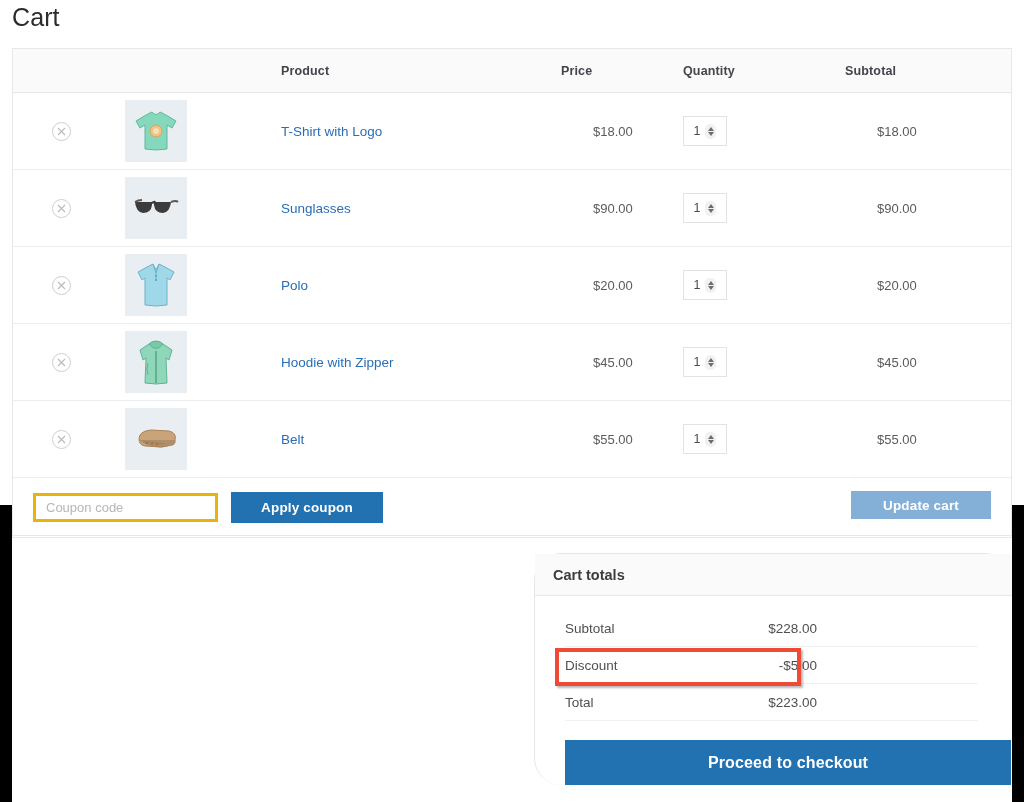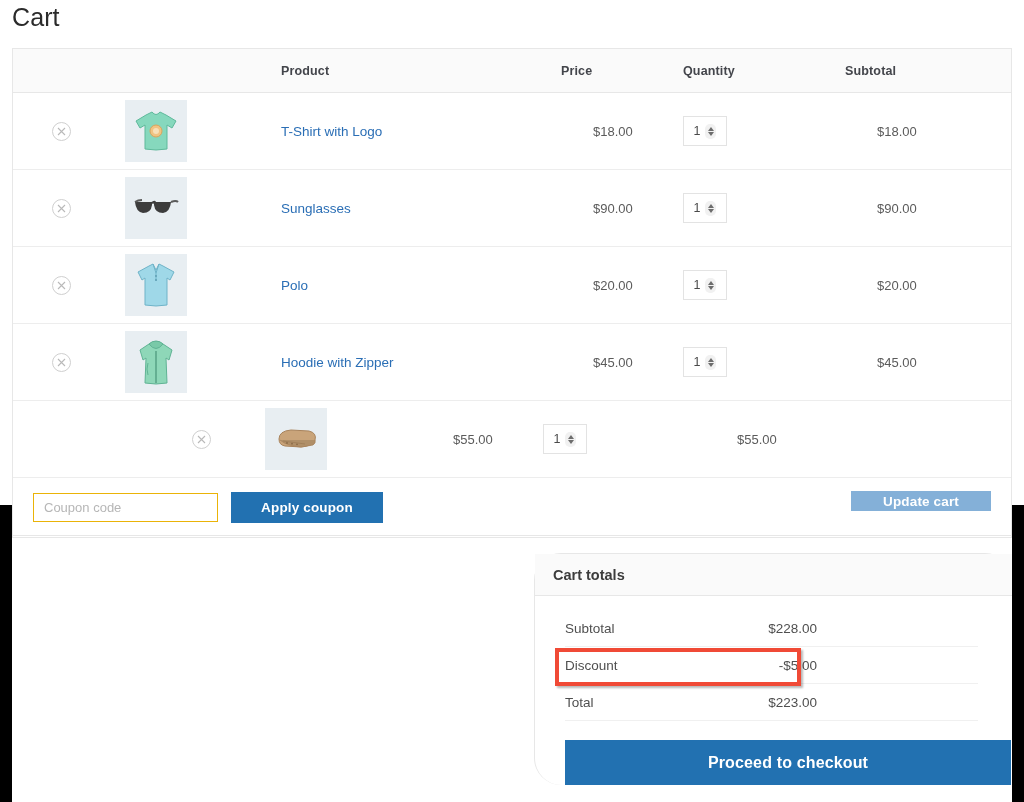--- a/index.html
+++ b/index.html
@@ -152,21 +152,21 @@
     height: 60px;
     display: flex;
     align-items: center;
     padding: 0 20px;
     border-bottom: 1px solid #e7e7e7;
     position: relative;
   }
   .coupon-input {
     width: 185px;
     height: 29px;
-    border: 1px solid #eab308;
+    border: 3px solid #eab308;
     background: #fff;
     font-size: 13px;
     color: #1d4ed8;
     padding: 0 10px;
     font-family: "Liberation Sans", sans-serif;
     outline: none;
   }
   .coupon-input::placeholder { color: #b6b6b6; }
 
   .btn {
@@ -180,21 +180,21 @@
   }
   .btn-apply {
     background: #2271b1;
     width: 152px;
     height: 31px;
     margin-left: 13px;
   }
   .btn-update {
     background: #84b0d8;
     width: 140px;
-    height: 20px;
+    height: 28px;
     position: absolute;
     right: 20px;
     top: 13px;
   }
 
   
   .table-footer-line {
     position: absolute;
     left: 12px;
     top: 535px;
@@ -452,20 +452,23 @@
           <svg width="50" height="32" viewBox="0 0 50 32">
             <path d="M8 16 Q8 8 20 7 L38 8 Q46 10 44 17 Q42 23 30 24 L14 23 Q8 22 8 16 Z" fill="#c9a47a" stroke="#a8835c" stroke-width="1"></path>
             <path d="M9 17 Q16 23 30 24 L42 22 Q45 20 44 17" fill="#b08f68" stroke="#a8835c" stroke-width=".8"></path>
             <path d="M12 18 L34 21" stroke="#9d7b55" stroke-width=".8"></path>
             <circle cx="16" cy="20" r=".9" fill="#8a6a47"></circle>
             <circle cx="21" cy="20.7" r=".9" fill="#8a6a47"></circle>
             <circle cx="26" cy="21.3" r=".9" fill="#8a6a47"></circle>
           </svg>
         </div>
       </div>
+      <div class="col-name">
+        <a class="product-link" href="#">Belt</a>
+      </div>
       <div class="col-price">
         <span class="money">$55.00</span>
       </div>
       <div class="col-qty">
         <div class="qty">
           <span class="qty-val">1</span>
           <span class="spin">
               <i class="up"></i>
               <i class="down"></i>
             </span>

